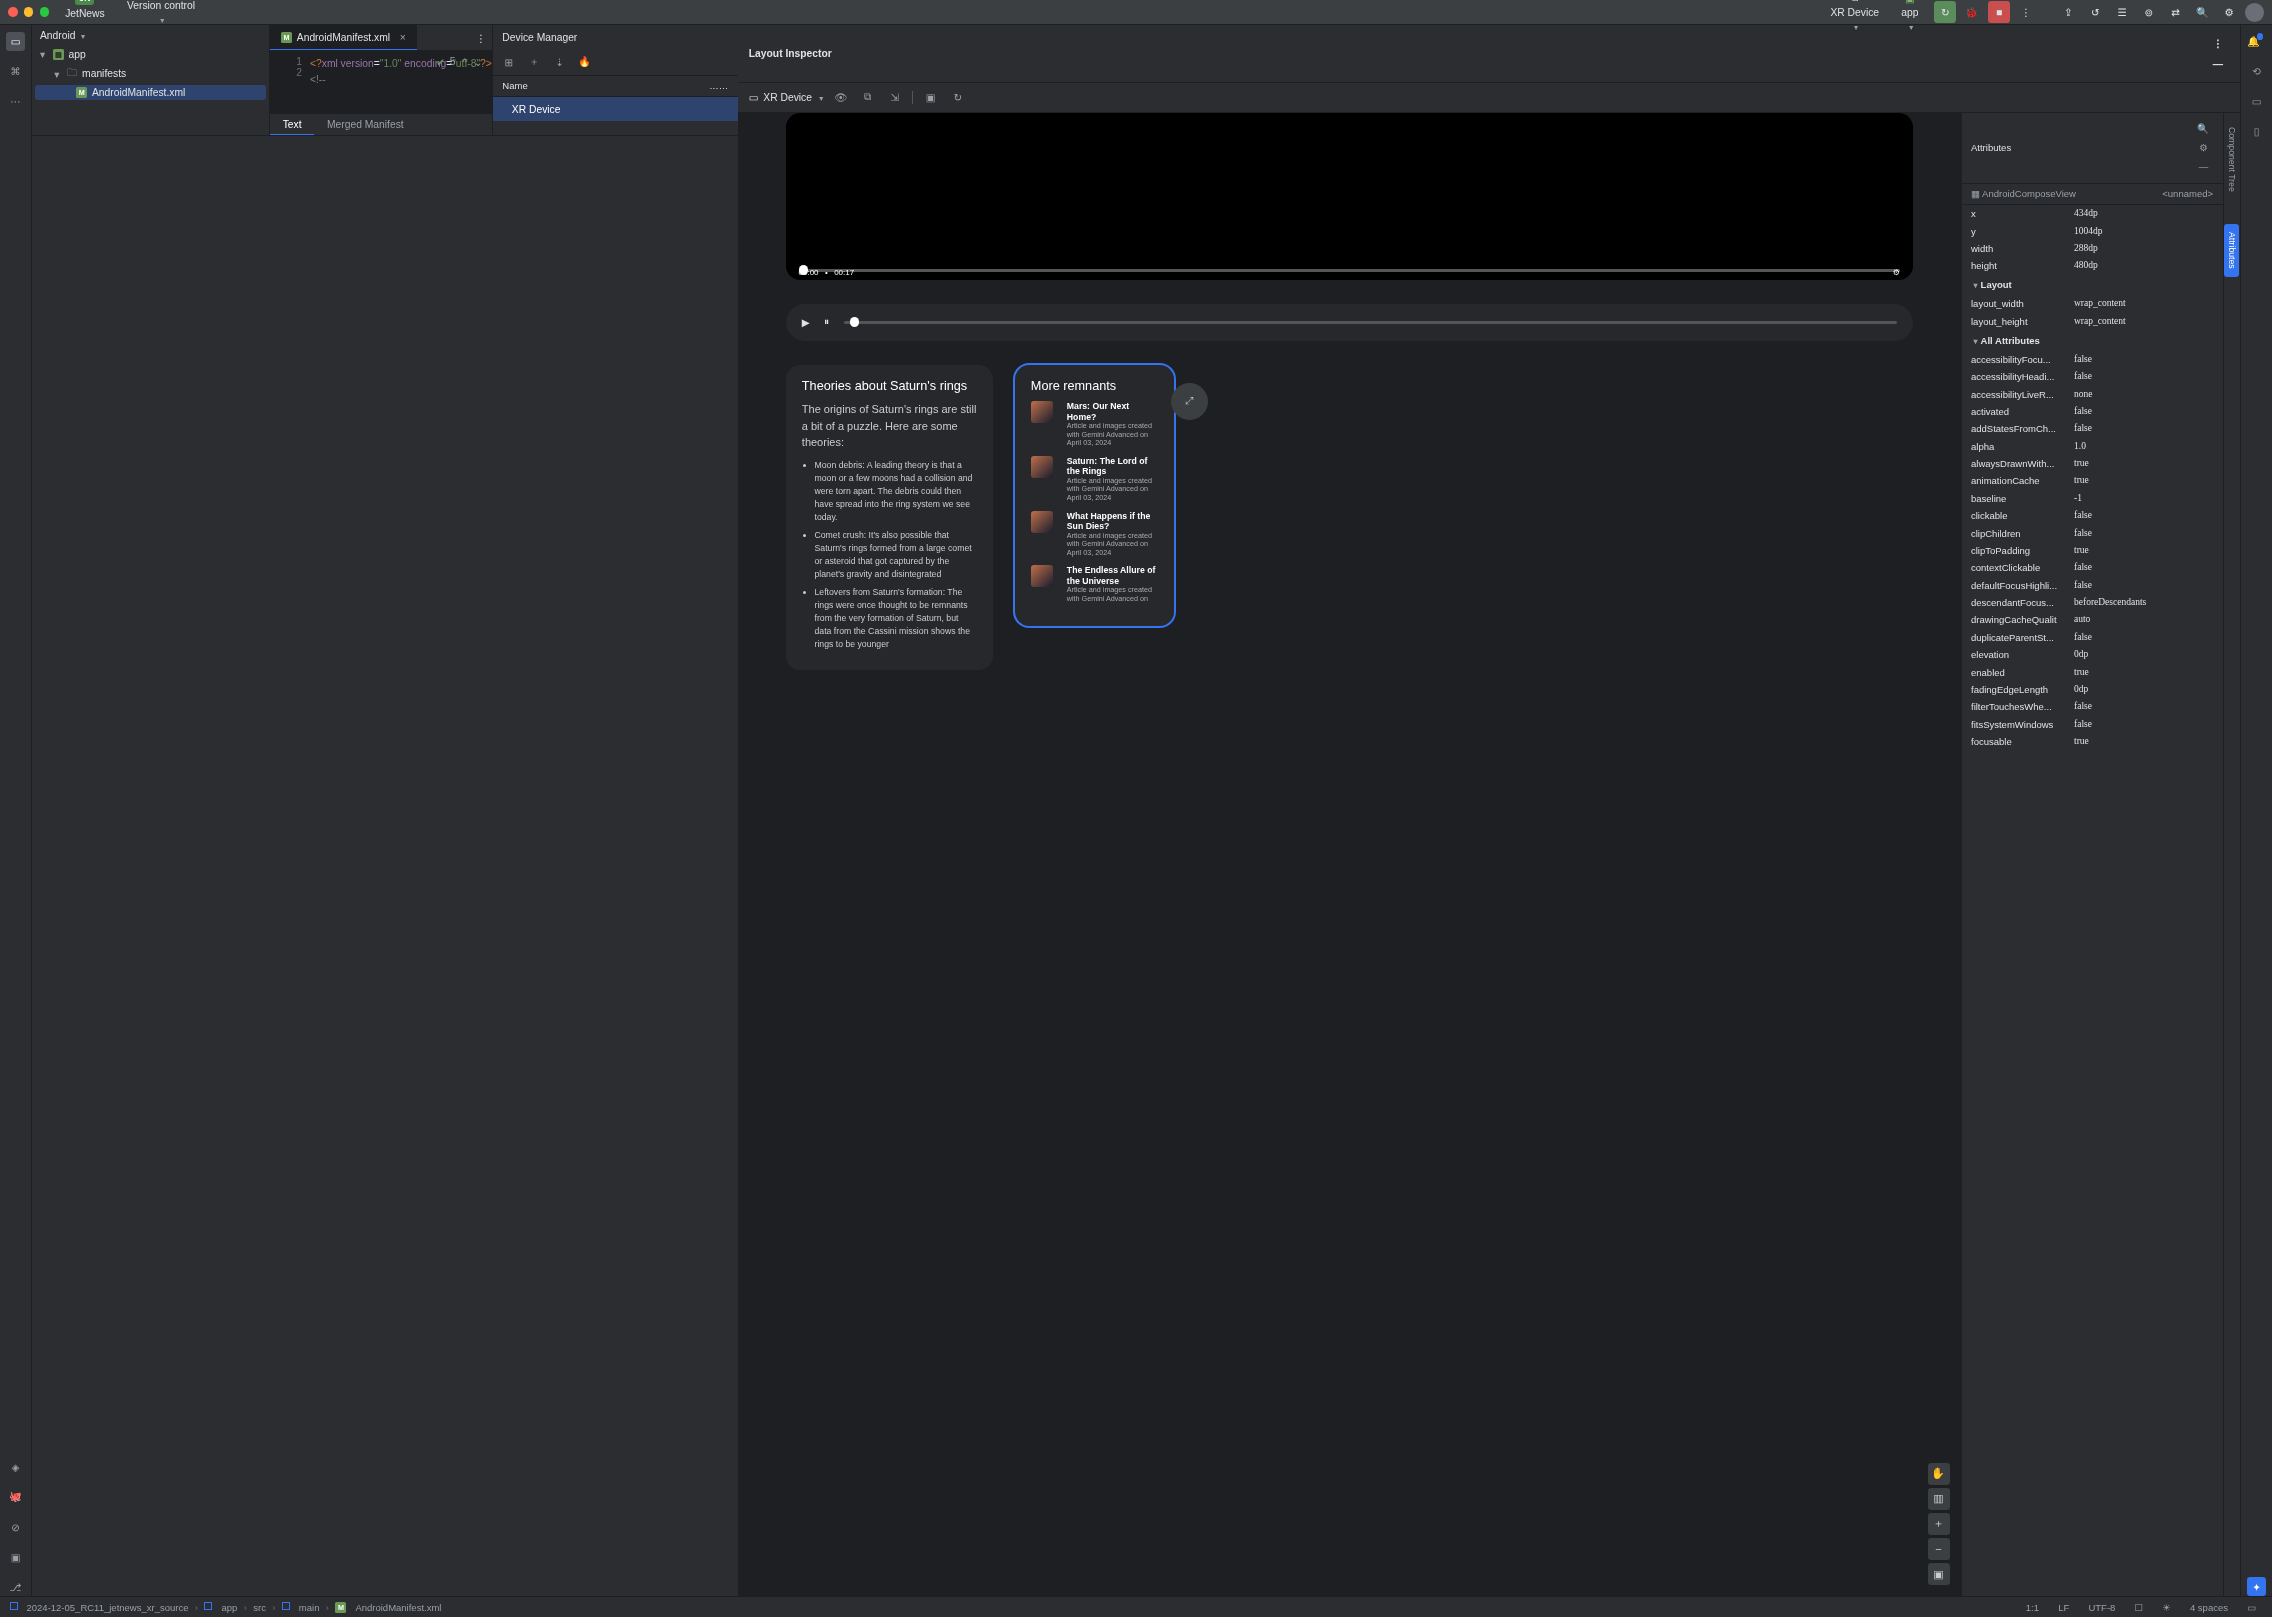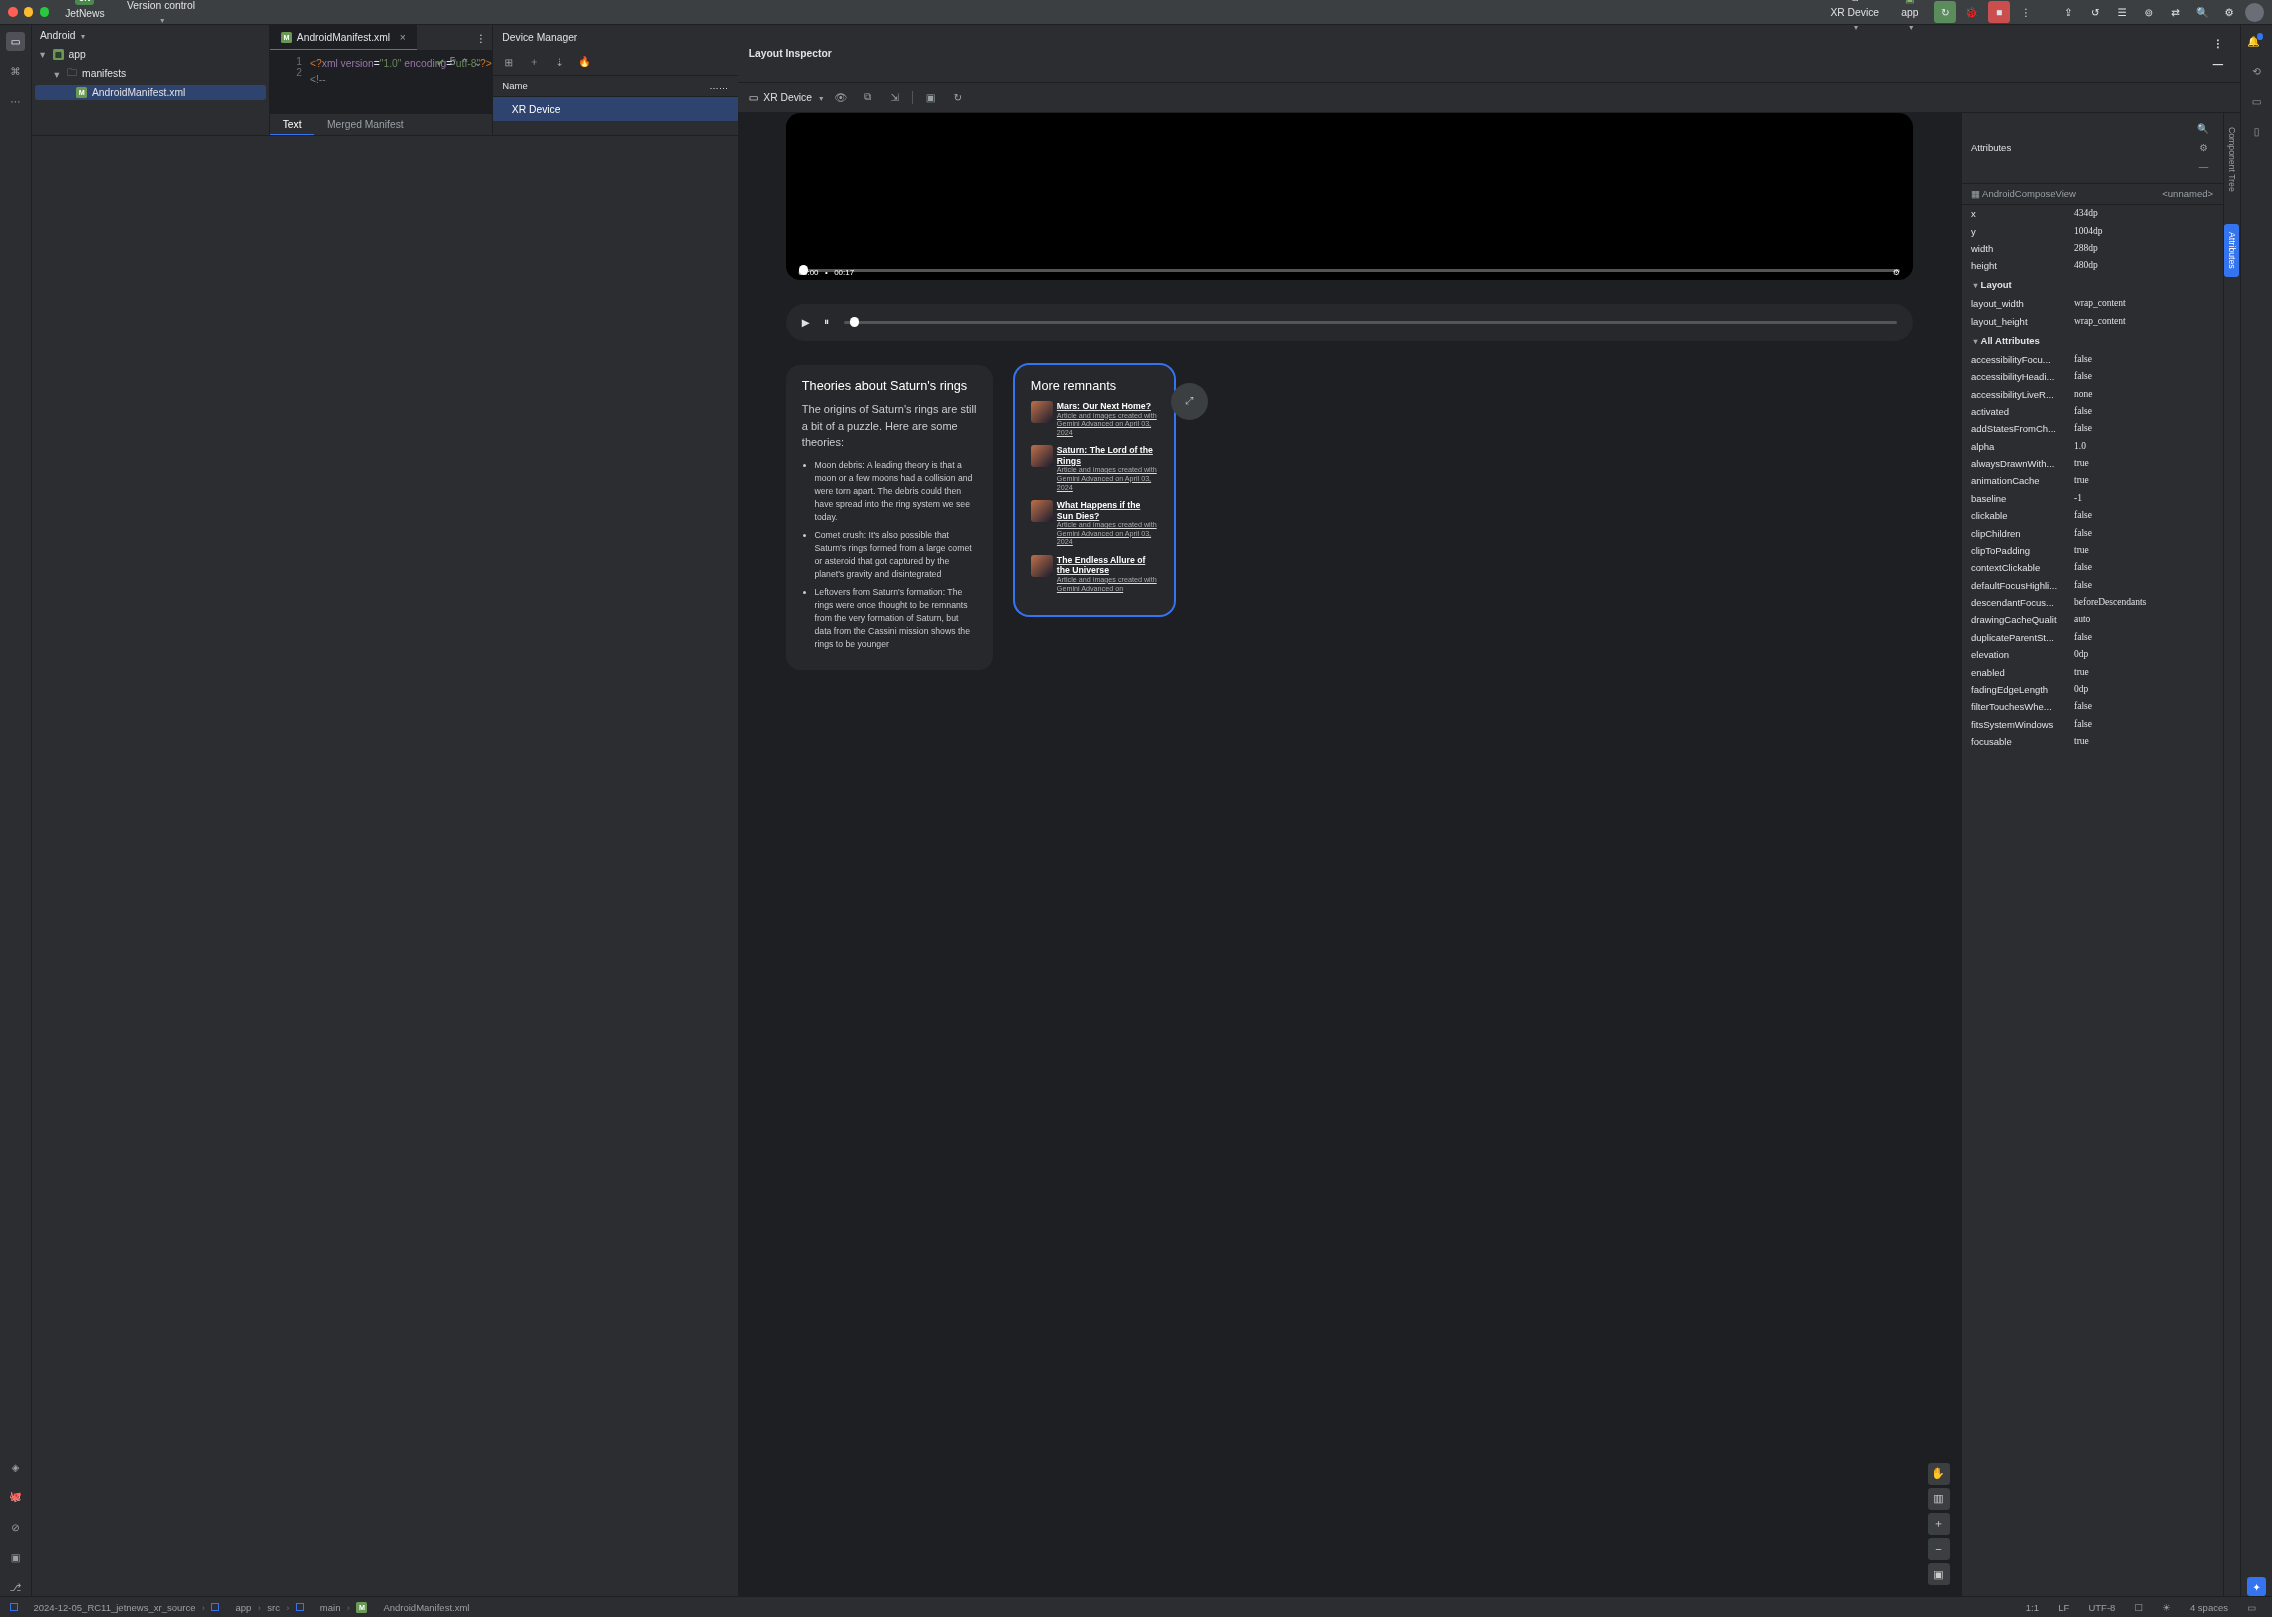--- a/index.html
+++ b/index.html
@@ -90,21 +90,21 @@
 .audio-track { flex: 1; height: 3.2px; background: #555; border-radius: 1.6px; position: relative; }
 .audio-thumb { position: absolute; left: 6.4px; width: 9.5px; height: 9.5px; background: #fff; border-radius: 50%; top: -3.2px; }
 
 .cards-row { display: flex; gap: 22px; align-items: flex-start; }
 .card { background: #26282b; border-radius: 14.3px; padding: 14.3px 16px; width: 207px; color: #ddd; font-size: 9.5px; }
 .card.selected { outline: 2.4px solid #3574f0; width: 159px; }
 .card h3 { font-size: 12.7px; margin-bottom: 8px; color: #fff; font-weight: 500; }
 .card .body-text { font-size: 11px; line-height: 1.5; margin-bottom: 8px; color: #ccc; }
 .card ul { list-style: disc; padding-left: 12.7px; font-size: 8.7px; line-height: 1.5; color: #ccc; }
 .card ul li { margin-bottom: 4.8px; }
-.article-item { display: flex; gap: 4px; margin-bottom: 8px; text-decoration: underline; }
+.article-item { display: flex; gap: 14px; margin-bottom: 8px; }
 .article-thumb { width: 22px; height: 22px; border-radius: 3.2px; background: linear-gradient(135deg, #c0704a, #1a1c2e); flex-shrink: 0; }
 .article-title { font-size: 8.7px; font-weight: 600; color: #fff; line-height: 1.2; }
 .article-sub { font-size: 7.2px; color: #aaa; line-height: 1.2; }
 .zoom-fab { position: absolute; width: 37px; height: 37px; border-radius: 50%; background: #3c3f41; display: flex; align-items: center; justify-content: center; top: 270px; left: 433px; color: #ccc; }
 .view-ctrls { position: absolute; right: 11px; bottom: 11px; display: flex; flex-direction: column; gap: 3.2px; }
 .view-btn { width: 22px; height: 22px; background: #3c3f41; border-radius: 3.2px; display: flex; align-items: center; justify-content: center; color: #ccc; font-size: 11px; }
 
 
 .attrs-pane { width: 262px; background: #2b2d30; border-left: 0.8px solid #1e1f22; display: flex; flex-direction: column; font-size: 9.5px; }
 .attrs-header { padding: 6.4px 9.5px; display: flex; align-items: center; justify-content: space-between; border-bottom: 0.8px solid #1e1f22; }
@@ -114,21 +114,21 @@
 .attr-key { width: 103px; color: #dfe1e5; font-size: 9.5px; white-space: nowrap; overflow: hidden; text-overflow: ellipsis; }
 .attr-val { color: #dfe1e5; font-family: Liberation Serif, serif; }
 .attr-section { padding: 4.8px 9.5px; font-weight: 600; display: flex; align-items: center; gap: 3.2px; }
 
 .side-tabs { width: 17.5px; background: #2b2d30; border-left: 0.8px solid #1e1f22; display: flex; flex-direction: column; align-items: center; padding-top: 6.4px; gap: 24px; font-size: 8.7px; }
 .side-tab { writing-mode: vertical-rl; padding: 8px 2.4px; color: #9aa0a6; border-radius: 3.2px; }
 .side-tab.active { background: #3574f0; color: #fff; }
 
 
 .statusbar { height: 20.7px; background: #2b2d30; border-top: 0.8px solid #1e1f22; display: flex; align-items: center; padding: 0 9.5px; font-size: 9.5px; gap: 6.4px; color: #9aa0a6; }
-.crumb { display: flex; align-items: center; gap: 16px; }
+.crumb { display: flex; gap: 9px; }
 .crumb-sep { color: #6b6e76; }
 .sb-spacer { flex: 1; }
 .sb-item { padding: 0 6.4px; }
 .sq-icon { width: 8px; height: 8px; border: 0.8px solid #3574f0; display: inline-block; }
 .chev-down::after { content: "▾"; font-size: 8px; margin-left: 2.4px; color: #9aa0a6; }
 .notif-dot { width: 6.4px; height: 6.4px; background: #3574f0; border-radius: 50%; position: relative; top: -4.8px; left: -3.2px; }
 </style>
 </head>
 <body>
 

